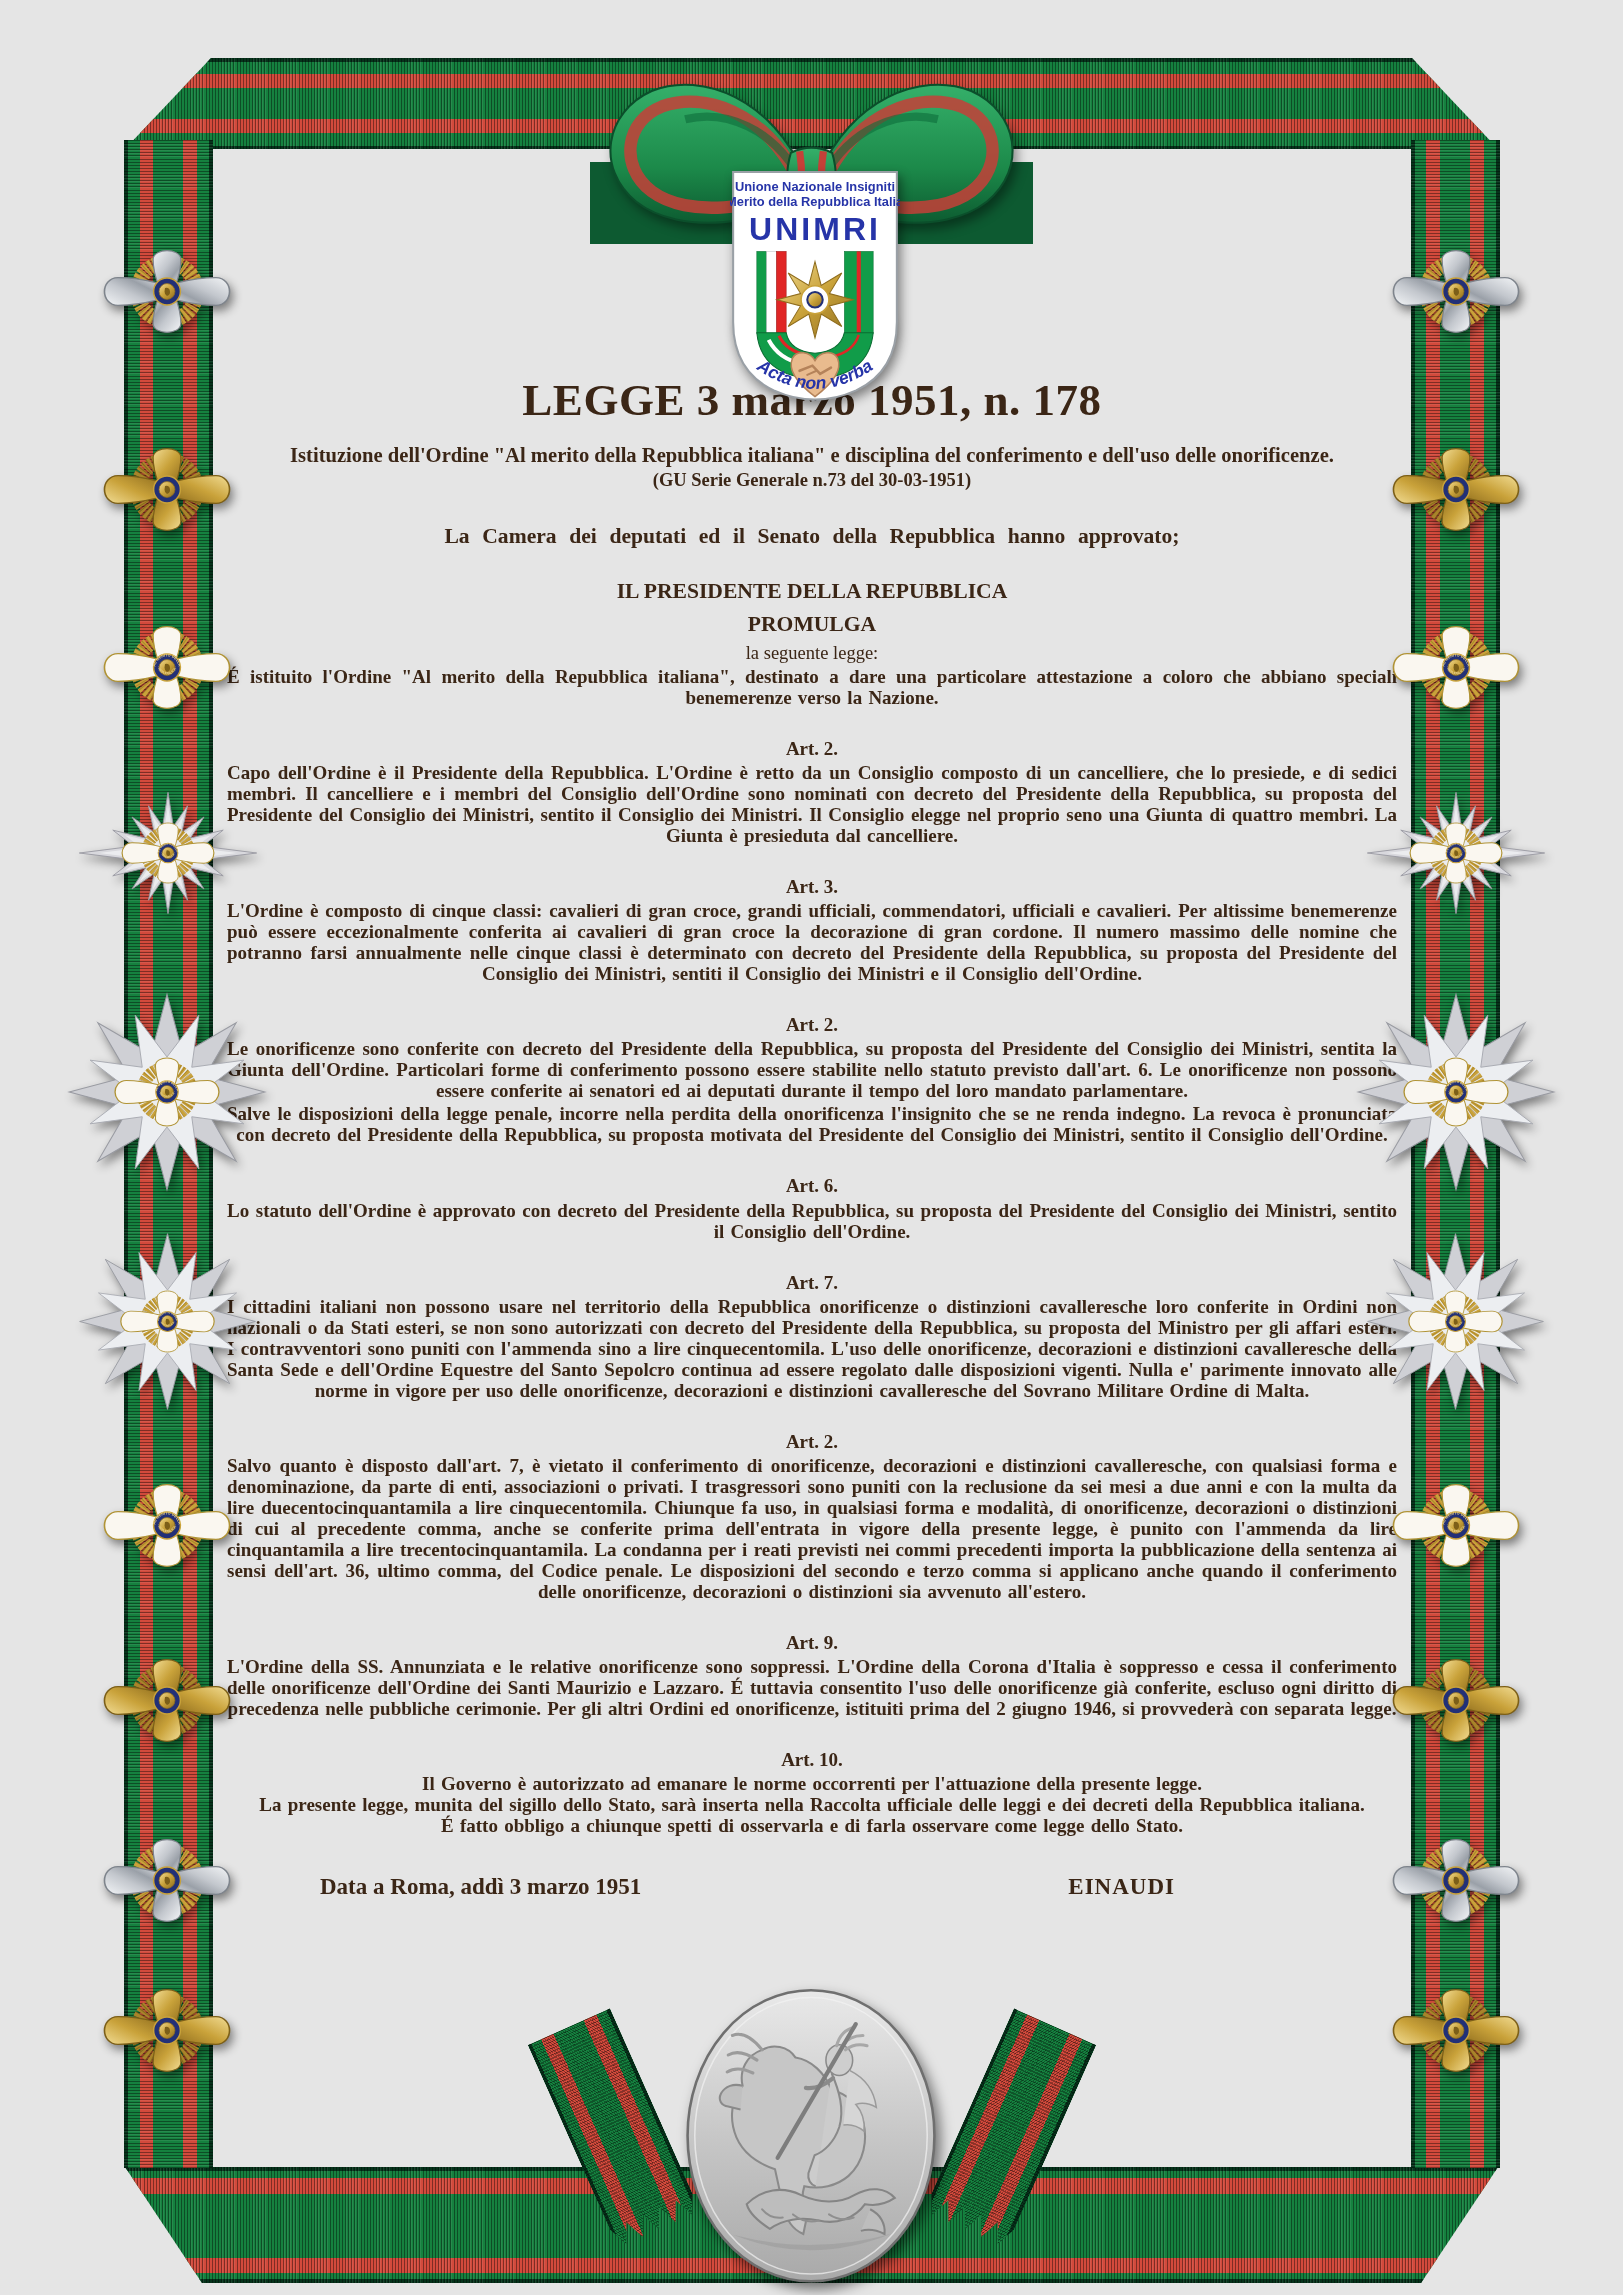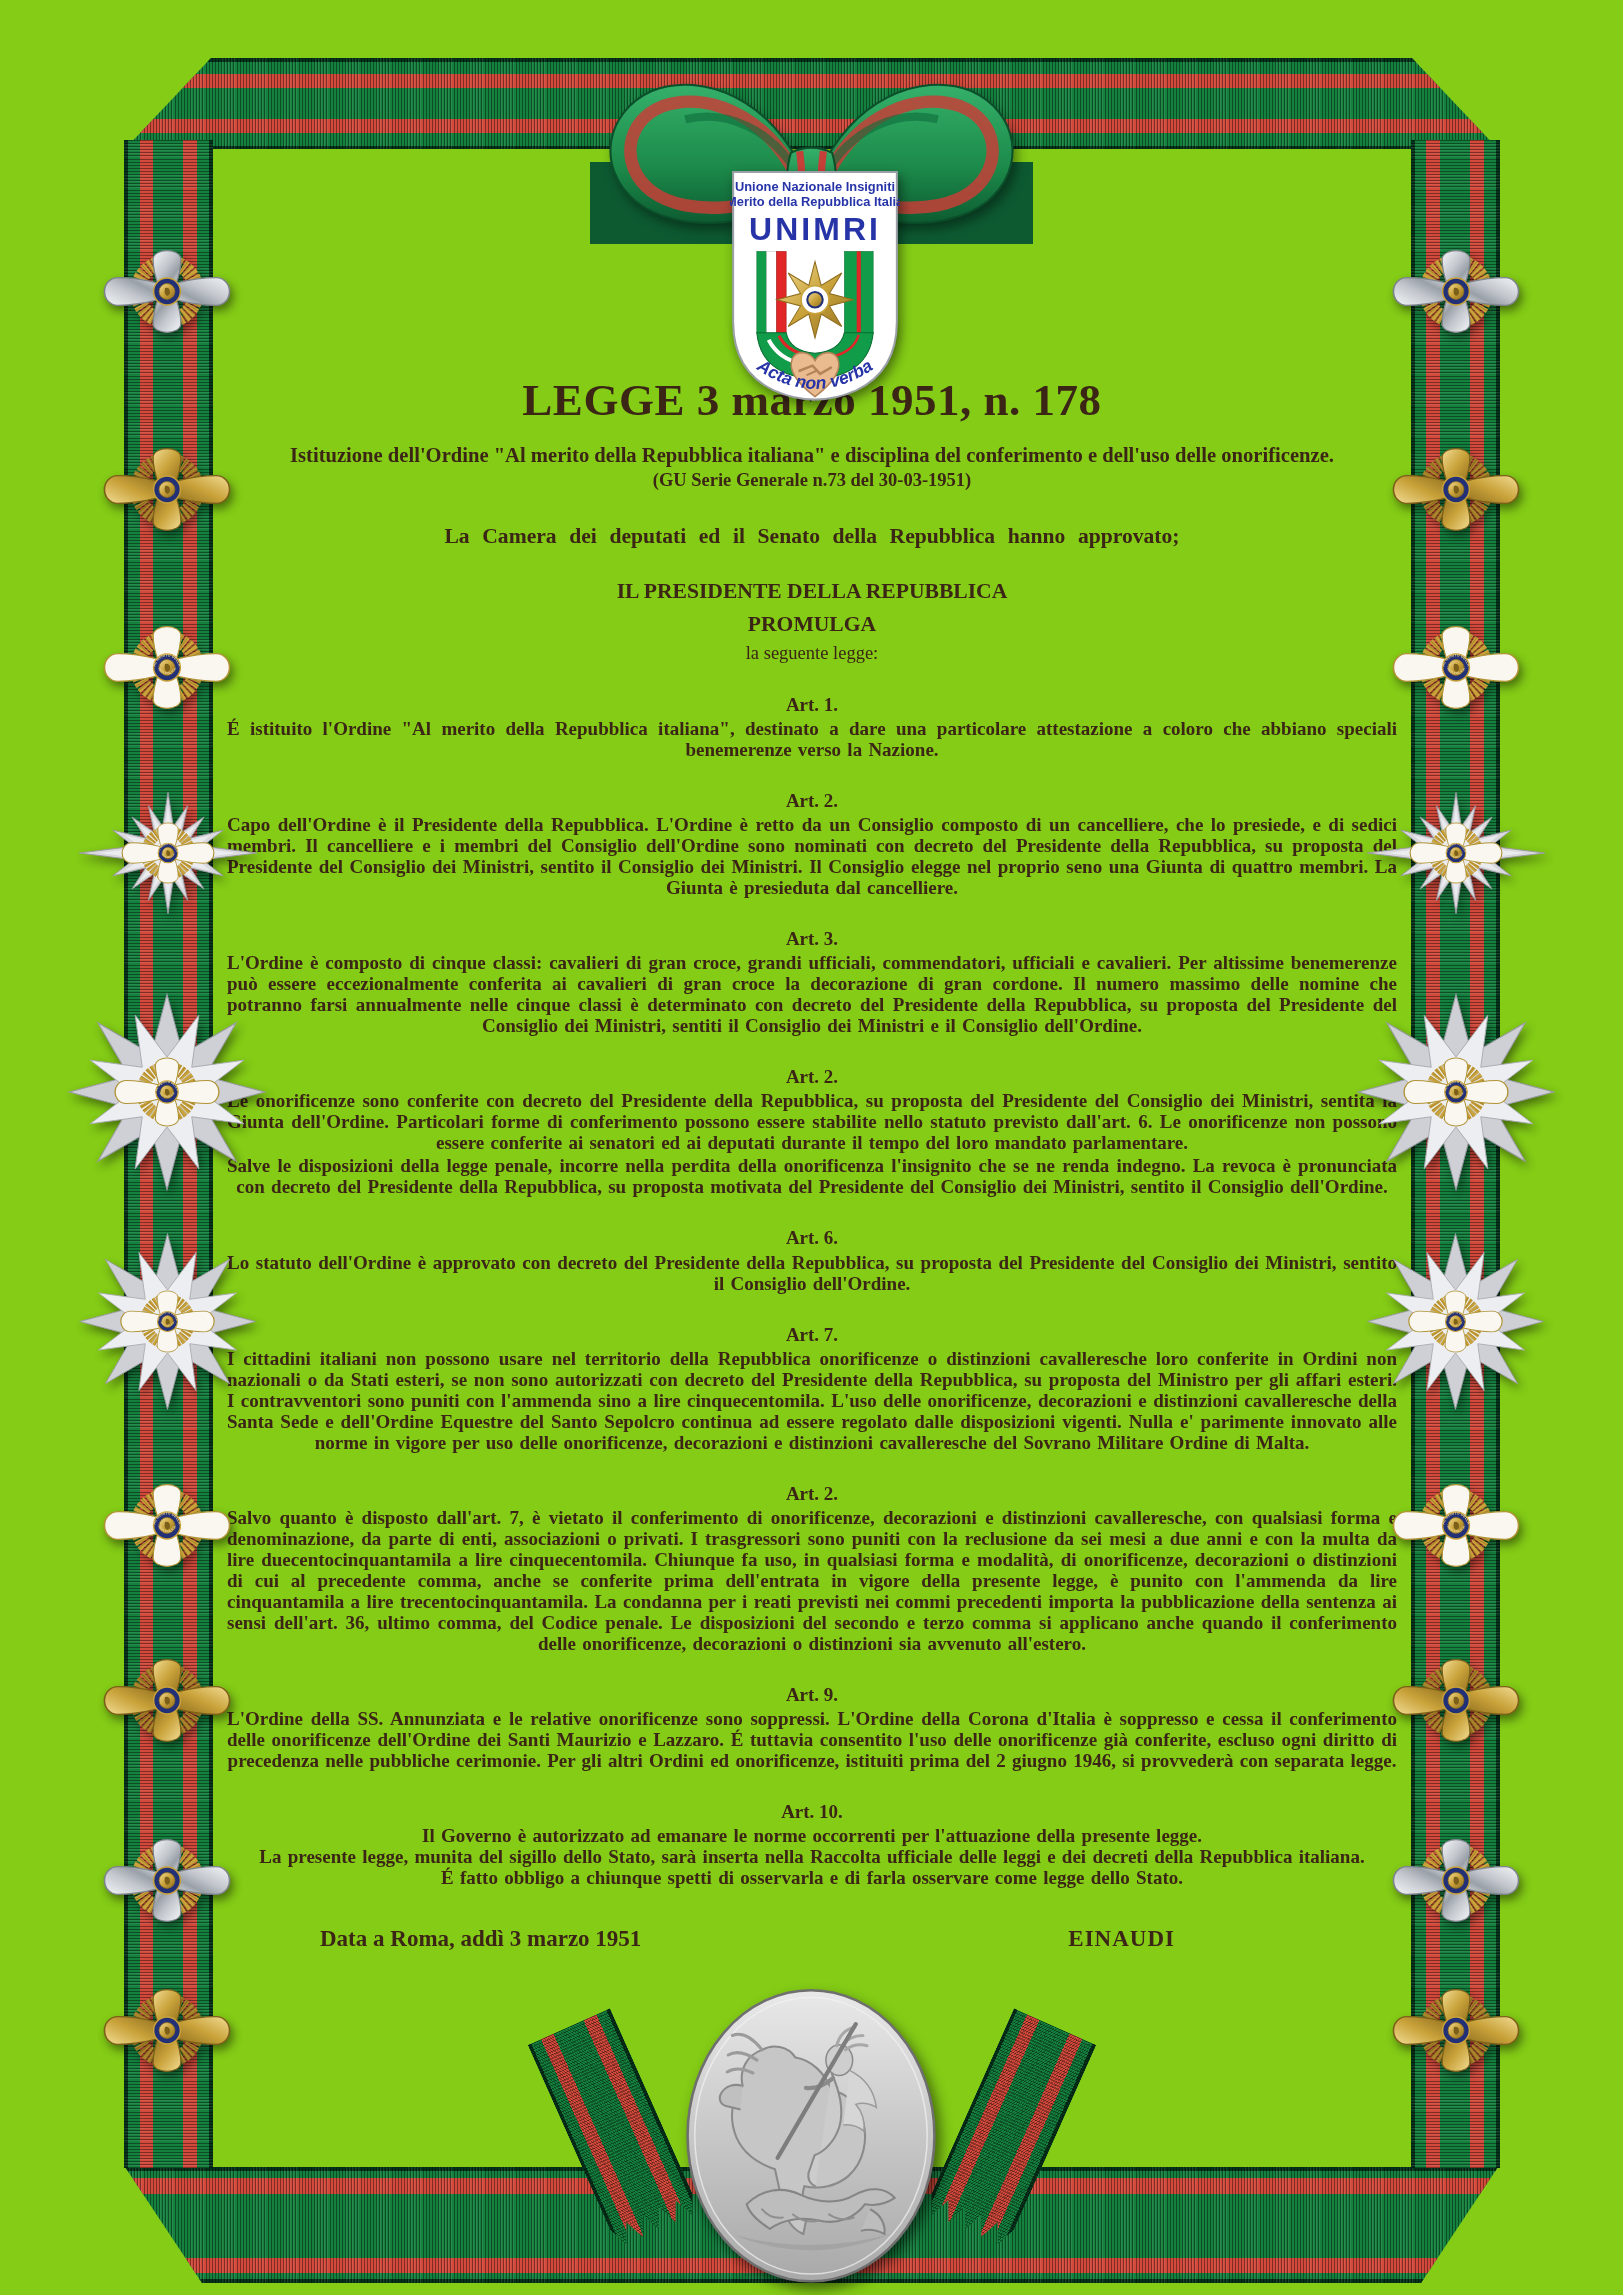--- a/index.html
+++ b/index.html
@@ -1,16 +1,16 @@
 <!DOCTYPE html>
 <html style="font-size:8.2px"><head>
 <meta charset="utf-8">
 <style>
   html,body{margin:0;padding:0;background:#ffffff;}
-  #page{position:relative;width:1623px;height:2295px;background:#84cc16;overflow:hidden;
+  #page{position:relative;width:1623px;height:2295px;background:#e5e5e5;overflow:hidden;
         font-family:"Liberation Serif", serif;color:#3b2616;}
 
   
   .ribbon-v{
     position:absolute;width:89px;z-index:1;
     background-color:#15813f;
     background-image:
       repeating-linear-gradient(180deg, rgba(0,0,0,.40) 0 1px, rgba(255,255,255,.08) 1px 1.5px, rgba(0,0,0,0) 1.5px 3.1px),
       linear-gradient(90deg,#06331b 0 3.6px, rgba(0,0,0,0) 3.6px 15.5px, #d34a3c 15.5px 29px, rgba(0,0,0,0) 29px 59px, #d34a3c 59px 73px, rgba(0,0,0,0) 73px 85px, #06331b 85px 89px);
   }
@@ -336,21 +336,20 @@
   <main id="content">
     <h1 class="doc-title">LEGGE 3 marzo 1951, n. 178</h1>
     <p class="doc-subtitle">Istituzione dell'Ordine "Al merito della Repubblica italiana" e disciplina del conferimento e dell'uso delle onorificenze.</p>
     <p class="doc-gazette">(GU Serie Generale n.73 del 30-03-1951)</p>
     <p class="doc-approval">La Camera dei deputati ed il Senato della Repubblica hanno approvato;</p>
     <p class="doc-president">IL PRESIDENTE DELLA REPUBBLICA</p>
     <p class="doc-promulga">PROMULGA</p>
     <p class="doc-lawintro">la seguente legge:</p>
 
     <section class="article">
-      <h3 class="art-h">Art. 1.</h3>
       <p class="art-b">É istituito l'Ordine "Al merito della Repubblica italiana", destinato a dare una particolare attestazione a coloro che abbiano speciali benemerenze verso la Nazione.</p>
     </section>
     <section class="article">
       <h3 class="art-h">Art. 2.</h3>
       <p class="art-b">Capo dell'Ordine è il Presidente della Repubblica. L'Ordine è retto da un Consiglio composto di un cancelliere, che lo presiede, e di sedici membri. Il cancelliere e i membri del Consiglio dell'Ordine sono nominati con decreto del Presidente della Repubblica, su proposta del Presidente del Consiglio dei Ministri, sentito il Consiglio dei Ministri. Il Consiglio elegge nel proprio seno una Giunta di quattro membri. La Giunta è presieduta dal cancelliere.</p>
     </section>
     <section class="article">
       <h3 class="art-h">Art. 3.</h3>
       <p class="art-b">L'Ordine è composto di cinque classi: cavalieri di gran croce, grandi ufficiali, commendatori, ufficiali e cavalieri. Per altissime benemerenze può essere eccezionalmente conferita ai cavalieri di gran croce la decorazione di gran cordone. Il numero massimo delle nomine che potranno farsi annualmente nelle cinque classi è determinato con decreto del Presidente della Repubblica, su proposta del Presidente del Consiglio dei Ministri, sentiti il Consiglio dei Ministri e il Consiglio dell'Ordine.</p>
     </section>

